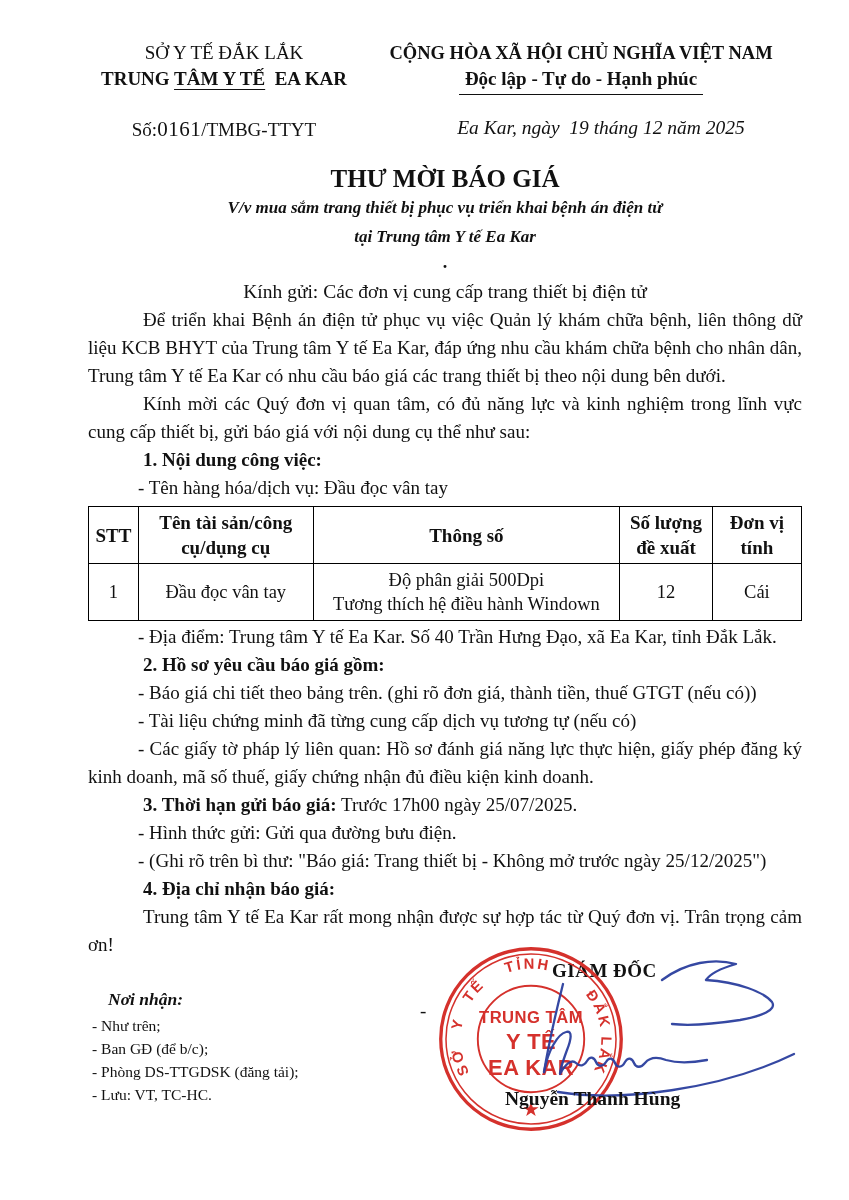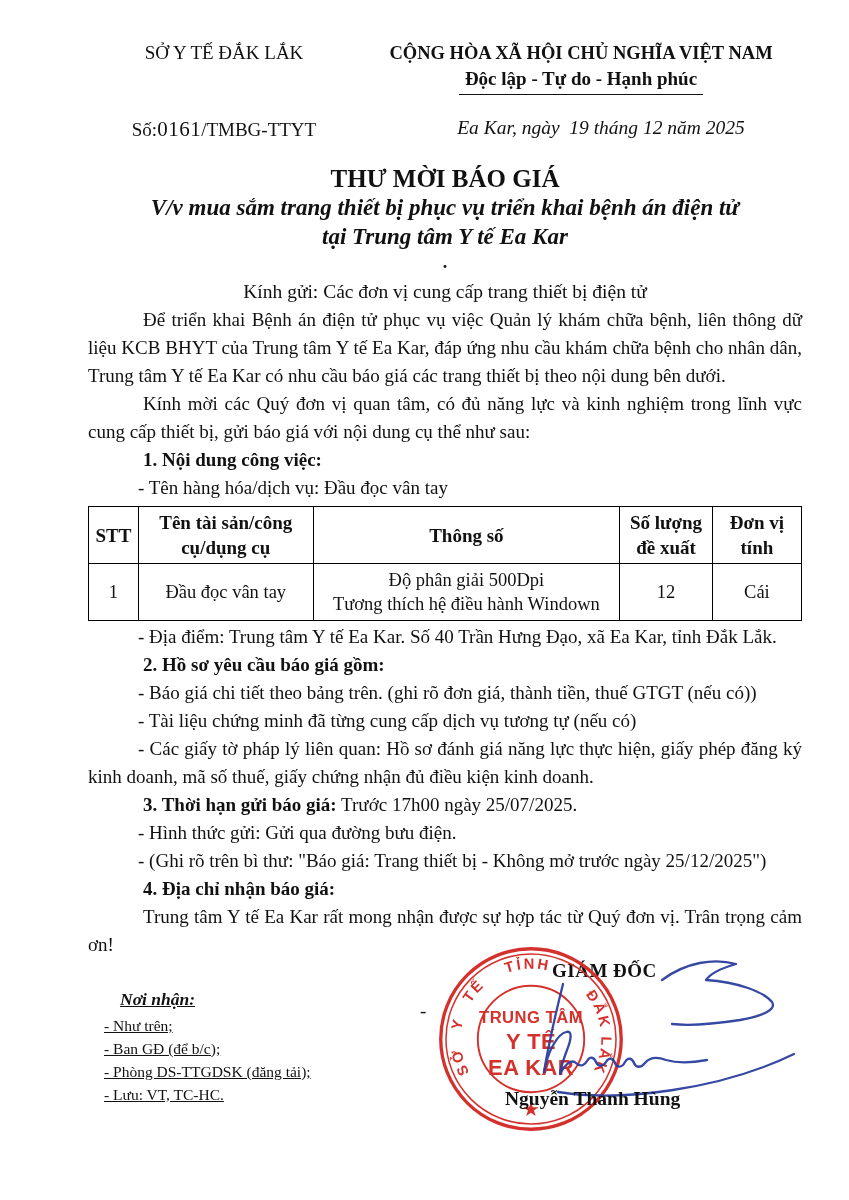--- a/index.html
+++ b/index.html
@@ -18,59 +18,60 @@
   .org .u{text-decoration:underline;text-underline-offset:4px;}
   .republic{font-size:18.5px;font-weight:bold;}
   .motto{font-size:19px;font-weight:bold;display:inline-block;border-bottom:1.6px solid #111;padding:0 6px 2px 6px;}
   .meta{display:flex;margin-top:22px;}
   .meta-left{width:272px;text-align:center;font-size:19px;}
   .meta-left .num{font-size:21px;letter-spacing:.5px;}
   .meta-right{flex:1;text-align:center;font-style:italic;font-size:19.5px;white-space:pre-wrap;padding-left:40px;}
   
   .title-block{text-align:center;margin-top:22px;line-height:29px;}
   .doc-title{font-size:25px;font-weight:bold;}
-  .doc-sub{font-size:23px;font-weight:bold;font-style:italic;}
+  .doc-sub{font-size:17px;font-weight:bold;font-style:italic;}
   .dot-line{font-size:18px;font-weight:bold;line-height:18px;margin-top:2px;}
   .salutation{font-size:19.5px;margin-top:6px;}
   
   .body-txt{font-size:19px;line-height:28px;}
   p{margin:0;}
   .para{text-align:justify;text-indent:55px;}
   .item{margin-left:50px;}
   .para-item{text-align:justify;text-indent:50px;}
   .bold{font-weight:bold;text-align:right;}
   .heading{margin-left:55px;font-weight:bold;}
   .heading-inline{margin-left:55px;}
   
   table.items{border-collapse:collapse;width:100%;margin:4px 0 2px 0;}
   table.items th,table.items td{border:1.6px solid #000;text-align:center;vertical-align:middle;}
   table.items th{font-size:19px;font-weight:bold;line-height:25px;padding:3px 2px;}
   table.items td{font-size:18.5px;line-height:24px;padding:4px 2px;}
   .col-stt{width:7%;}.col-name{width:24.5%;}.col-spec{width:43%;}.col-qty{width:13%;}.col-unit{width:12.5%;}
   
-  .recipients{position:absolute;left:104px;top:988px;font-size:15.5px;line-height:23px;text-decoration:underline;}
+  .recipients{position:absolute;left:92px;top:988px;font-size:15.5px;line-height:23px;}
   .recipients .label{font-size:17.5px;font-weight:bold;font-style:italic;margin-left:16px;margin-bottom:3px;}
   .pos-title{position:absolute;left:552px;top:960px;font-size:19px;font-weight:bold;letter-spacing:.5px;}
   .signer{position:absolute;left:505px;top:1088px;font-size:19.5px;font-weight:bold;}
   .mid-dash{position:absolute;left:420px;top:1000px;font-size:19px;}
   .stamp{position:absolute;left:436px;top:944px;width:190px;height:190px;}
   .ring-text{fill:#d5312c;font-family:"Liberation Sans","DejaVu Sans",sans-serif;font-weight:bold;font-size:15.5px;letter-spacing:2.5px;}
   .ring-text.spread{word-spacing:11px;}
   .stamp-center{fill:#d5312c;font-family:"Liberation Sans","DejaVu Sans",sans-serif;font-weight:bold;letter-spacing:.5px;}
   .sig{position:absolute;left:500px;top:950px;width:300px;height:160px;}
 </style>
 </head>
 <body>
 
 <div class="page">
   <div class="content">
 
     <div class="hdr">
       <div class="hdr-left">
         <div class="dept">SỞ Y TẾ ĐẮK LẮK</div>
+        <div class="org"><span>TRUNG </span><span class="u">TÂM Y TẾ</span><span>  EA KAR</span></div>
       </div>
       <div class="hdr-right">
         <div class="republic">CỘNG HÒA XÃ HỘI CHỦ NGHĨA VIỆT NAM</div>
         <div><span class="motto">Độc lập - Tự do - Hạnh phúc</span></div>
       </div>
     </div>
 
     <div class="meta">
       <div class="meta-left"><span>Số:</span><span class="num">0161</span><span>/TMBG-TTYT</span></div>
       <div class="meta-right">Ea Kar, ngày  19 tháng 12 năm 2025</div>

